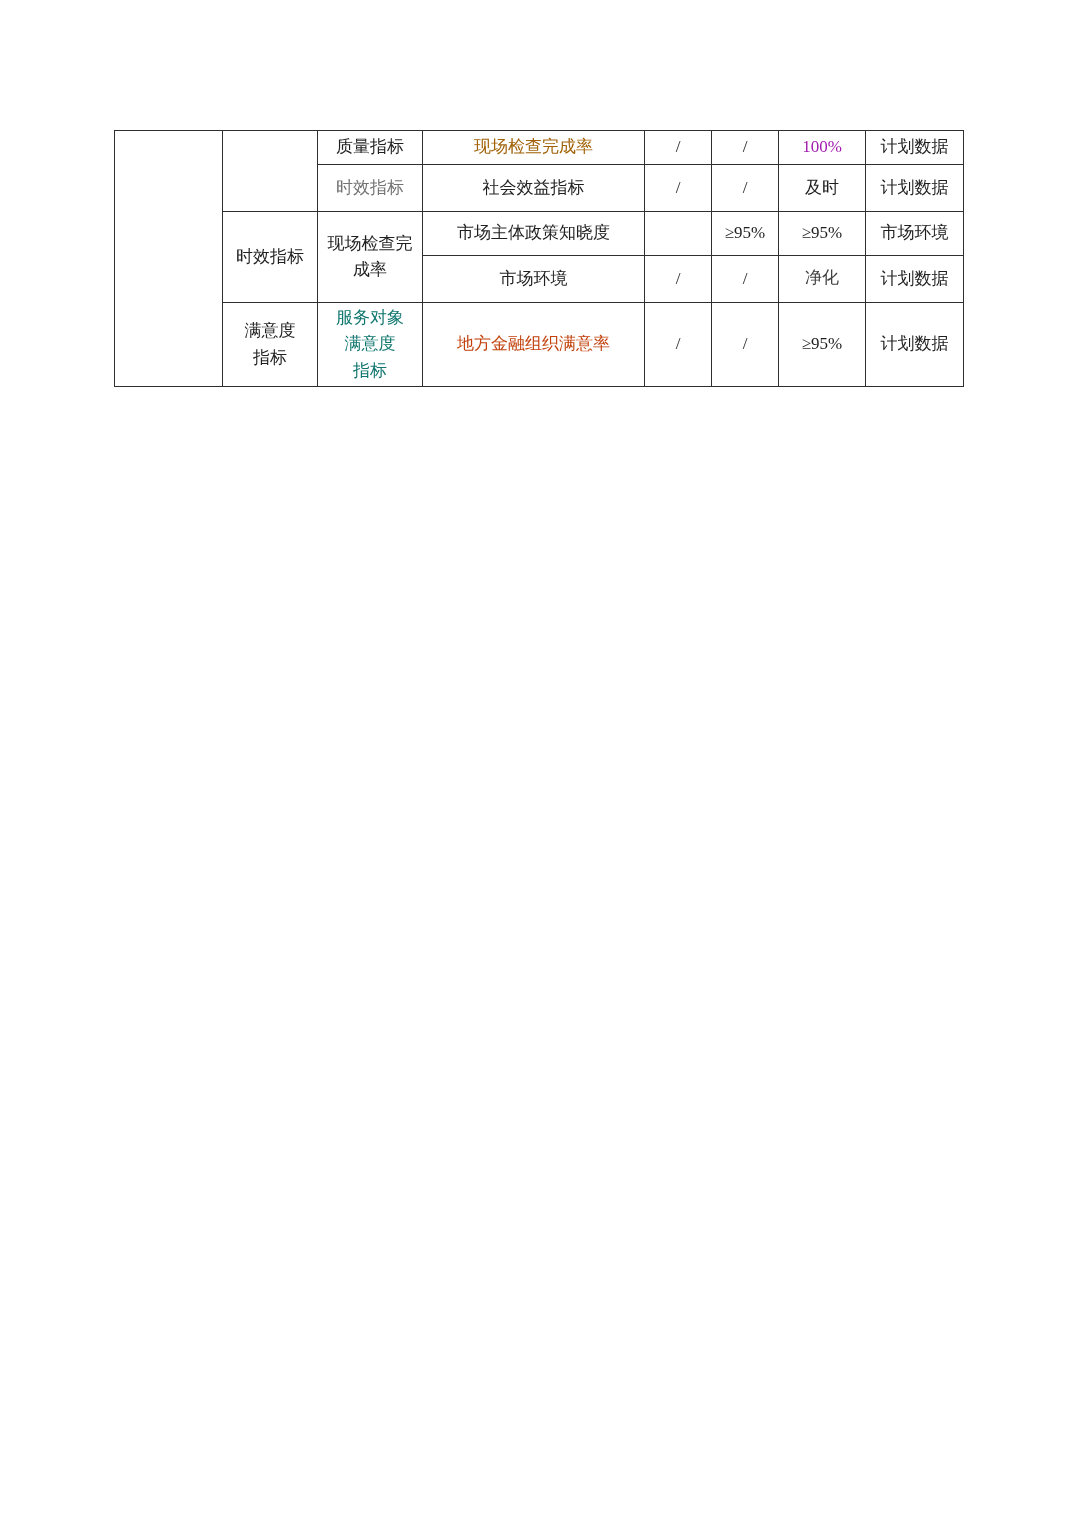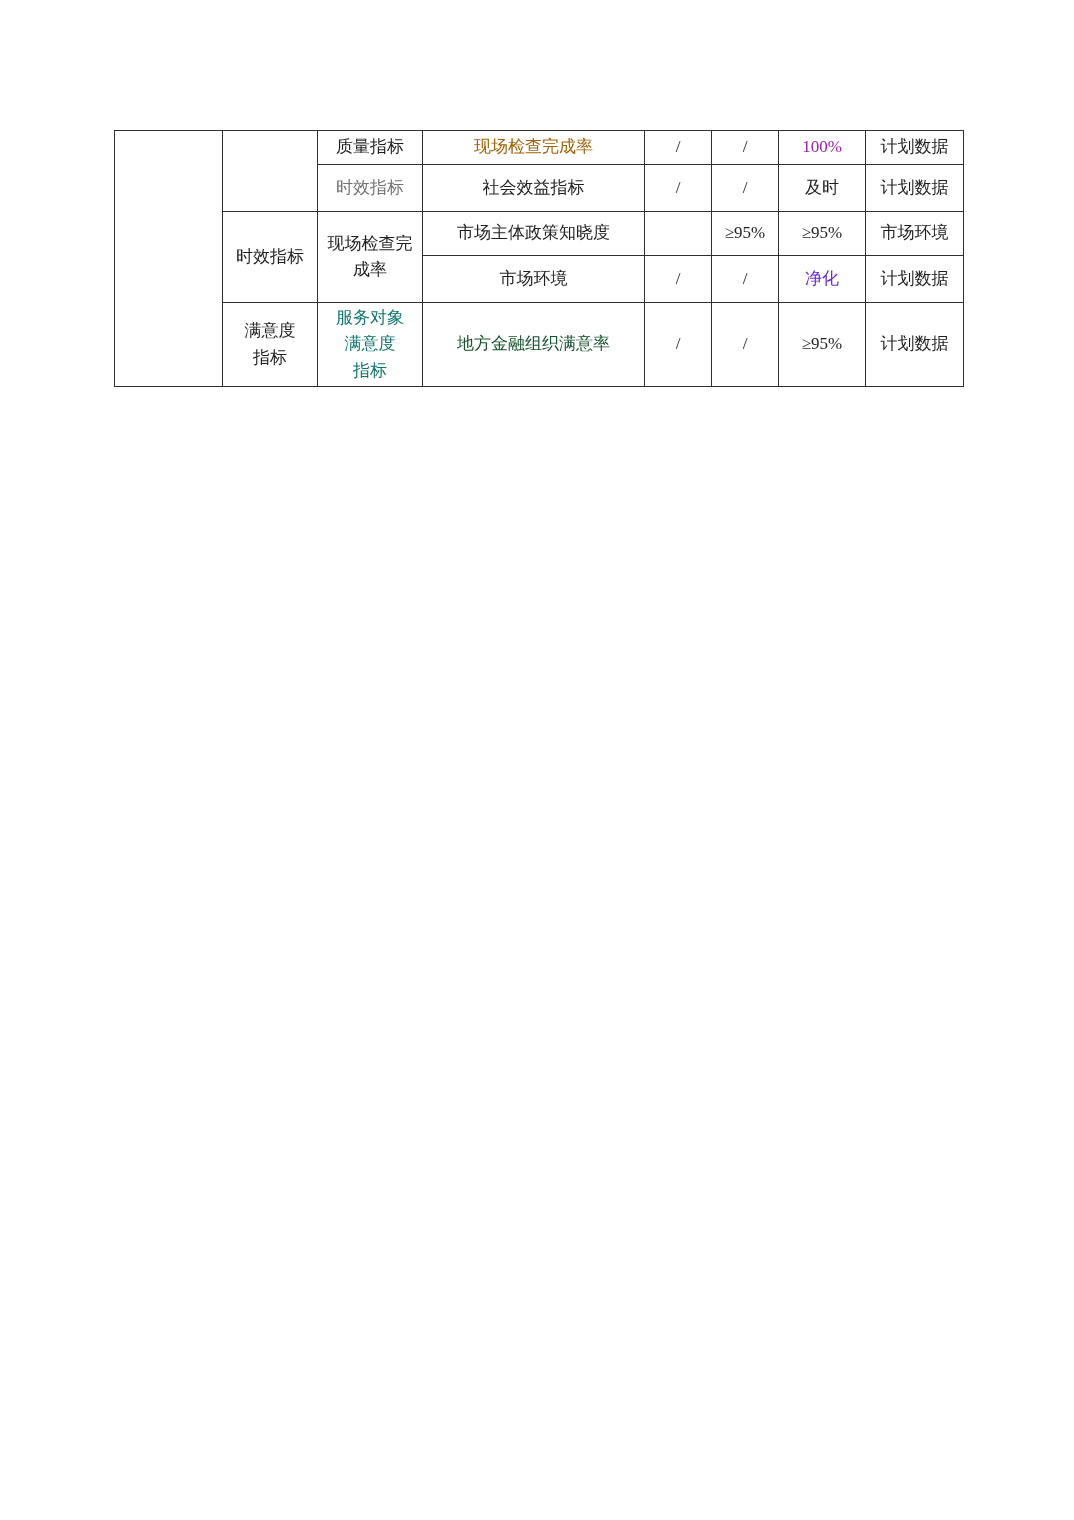--- a/index.html
+++ b/index.html
@@ -80,30 +80,30 @@
         <td style="border-color: rgb(47, 47, 47); color: rgb(31, 31, 31);">市场主体政策知晓度</td>
         <td style="border-color: rgb(47, 47, 47); color: rgb(31, 31, 31);"></td>
         <td style="border-color: rgb(47, 47, 47); color: rgb(31, 31, 31);">≥95%</td>
         <td style="border-color: rgb(47, 47, 47); color: rgb(31, 31, 31);">≥95%</td>
         <td style="border-color: rgb(47, 47, 47); color: rgb(31, 31, 31);">市场环境</td>
       </tr>
       <tr class="row-3">
         <td style="border-color: rgb(47, 47, 47); color: rgb(31, 31, 31);">市场环境</td>
         <td style="border-color: rgb(47, 47, 47); color: rgb(31, 31, 31);">/</td>
         <td style="border-color: rgb(47, 47, 47); color: rgb(31, 31, 31);">/</td>
-        <td style="border-color: rgb(47, 47, 47); color: #6d28d9;">净化</td>
+        <td style="border-color: rgb(47, 47, 47); color: #404040; font-family: Liberation Mono, monospace;">净化</td>
         <td style="border-color: rgb(47, 47, 47); color: rgb(31, 31, 31);">计划数据</td>
       </tr>
       <tr class="row-4">
         <td style="border-color: rgb(47, 47, 47); color: rgb(31, 31, 31);">满意度
 指标</td>
         <td style="border-color: rgb(47, 47, 47); color: #0f766e;">服务对象
 满意度
 指标</td>
-        <td style="border-color: rgb(47, 47, 47); color: #14532d; margin-top: 16px;">地方金融组织满意率</td>
+        <td style="border-color: rgb(47, 47, 47); color: #c2410c; margin-top: 16px;">地方金融组织满意率</td>
         <td style="border-color: rgb(47, 47, 47); color: rgb(31, 31, 31);">/</td>
         <td style="border-color: rgb(47, 47, 47); color: rgb(31, 31, 31);">/</td>
         <td style="border-color: rgb(47, 47, 47); color: rgb(31, 31, 31);">≥95%</td>
         <td style="border-color: rgb(47, 47, 47); color: rgb(31, 31, 31);">计划数据</td>
       </tr>
     </tbody>
   </table>
 </div>
 
 </body></html>

